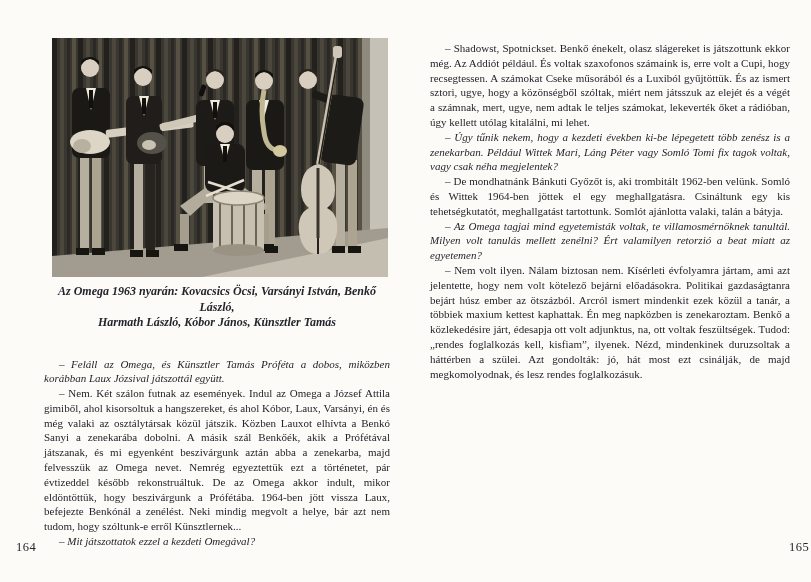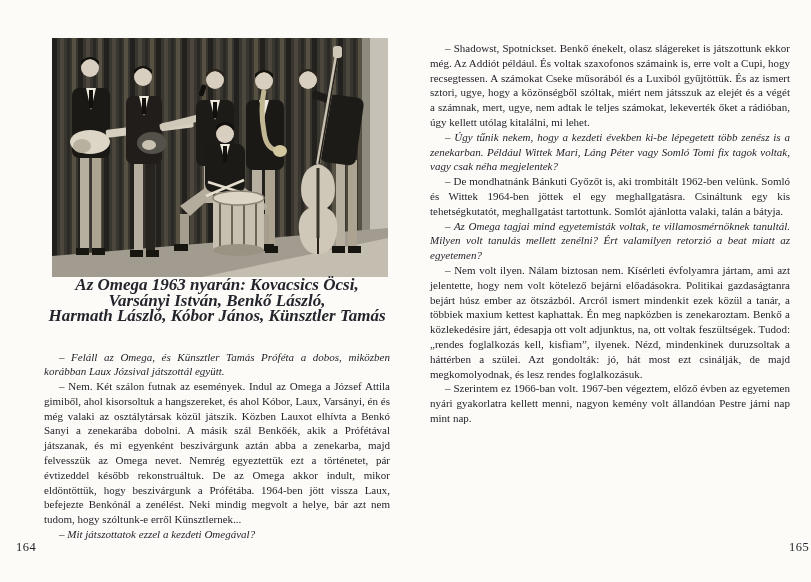--- a/index.html
+++ b/index.html
@@ -11,24 +11,25 @@
     overflow: hidden;
   }
   .spread { position: relative; width: 811px; height: 582px; }
 
   
   .page-left { position: absolute; left: 44px; top: 38px; width: 346px; }
   .photo-figure { width: 346px; }
   .photo-box { margin-left: 8px; width: 336px; height: 239px; display: block; }
   .photo-box svg { display: block; }
   .caption {
+    margin-top: 7px;
     text-align: center;
     font-style: italic;
     font-weight: bold;
-    font-size: 17px;
+    font-size: 12px;
     line-height: 15.5px;
   }
   .cap-line { display: block; }
 
   
   .body-text {
     text-align: justify;
     font-size: 11px;
     line-height: 14.8px;
     hyphens: auto;
@@ -194,20 +195,19 @@
       </div>
   </section>
 
   <section class="page-right">
     <div class="body-text">
         <p class="para">– Shadowst, Spotnickset. Benkő énekelt, olasz slágereket is játszottunk ekkor még. Az Addiót például. És voltak szaxofonos számaink is, erre volt a Cupi, hogy recsegtessen. A számokat Cseke műsorából és a Luxiból gyűjtöttük. És az ismert sztori, ugye, hogy a közönségből szóltak, miért nem játsszuk az elejét és a végét a számnak, mert, ugye, nem adtak le teljes számokat, lekeverték őket a rádióban, úgy kellett utólag kitalálni, mi lehet.</p>
         <p class="para q">– Úgy tűnik nekem, hogy a kezdeti években ki-be lépegetett több zenész is a zenekarban. Például Wittek Mari, Láng Péter vagy Somló Tomi fix tagok voltak, vagy csak néha megjelentek?</p>
         <p class="para">– De mondhatnánk Bánkuti Győzőt is, aki trombitált 1962-ben velünk. Somló és Wittek 1964-ben jöttek el egy meghallgatásra. Csináltunk egy kis tehetségkutatót, meghallgatást tartottunk. Somlót ajánlotta valaki, talán a bátyja.</p>
         <p class="para q">– Az Omega tagjai mind egyetemisták voltak, te villamosmérnöknek tanultál. Milyen volt tanulás mellett zenélni? Ért valamilyen retorzió a beat miatt az egyetemen?</p>
         <p class="para">– Nem volt ilyen. Nálam biztosan nem. Kísérleti évfolyamra jártam, ami azt jelentette, hogy nem volt kötelező bejárni előadásokra. Politikai gazdaságtanra bejárt húsz ember az ötszázból. Arcról ismert mindenkit ezek közül a tanár, a többiek maxium kettest kaphattak. Én meg napközben is zenekaroztam. Benkő a közlekedésire járt, édesapja ott volt adjunktus, na, ott voltak feszültségek. Tudod: „rendes foglalkozás kell, kisfiam”, ilyenek. Nézd, mindenkinek duruzsoltak a háttérben a szülei. Azt gondolták: jó, hát most ezt csinálják, de majd megkomolyodnak, és lesz rendes foglalkozásuk.</p>
-        <p class="para">– Szerintem ez 1966-ban volt. 1967-ben végeztem, előző évben az egyetemen nyári gyakorlatra kellett menni, nagyon kemény volt állandóan Pestre járni nap mint nap.</p>
       </div>
   </section>
 
   <div class="pagenum pn-left">164</div>
   <div class="pagenum pn-right">165</div>
 
 </div>
 
 </body></html>

